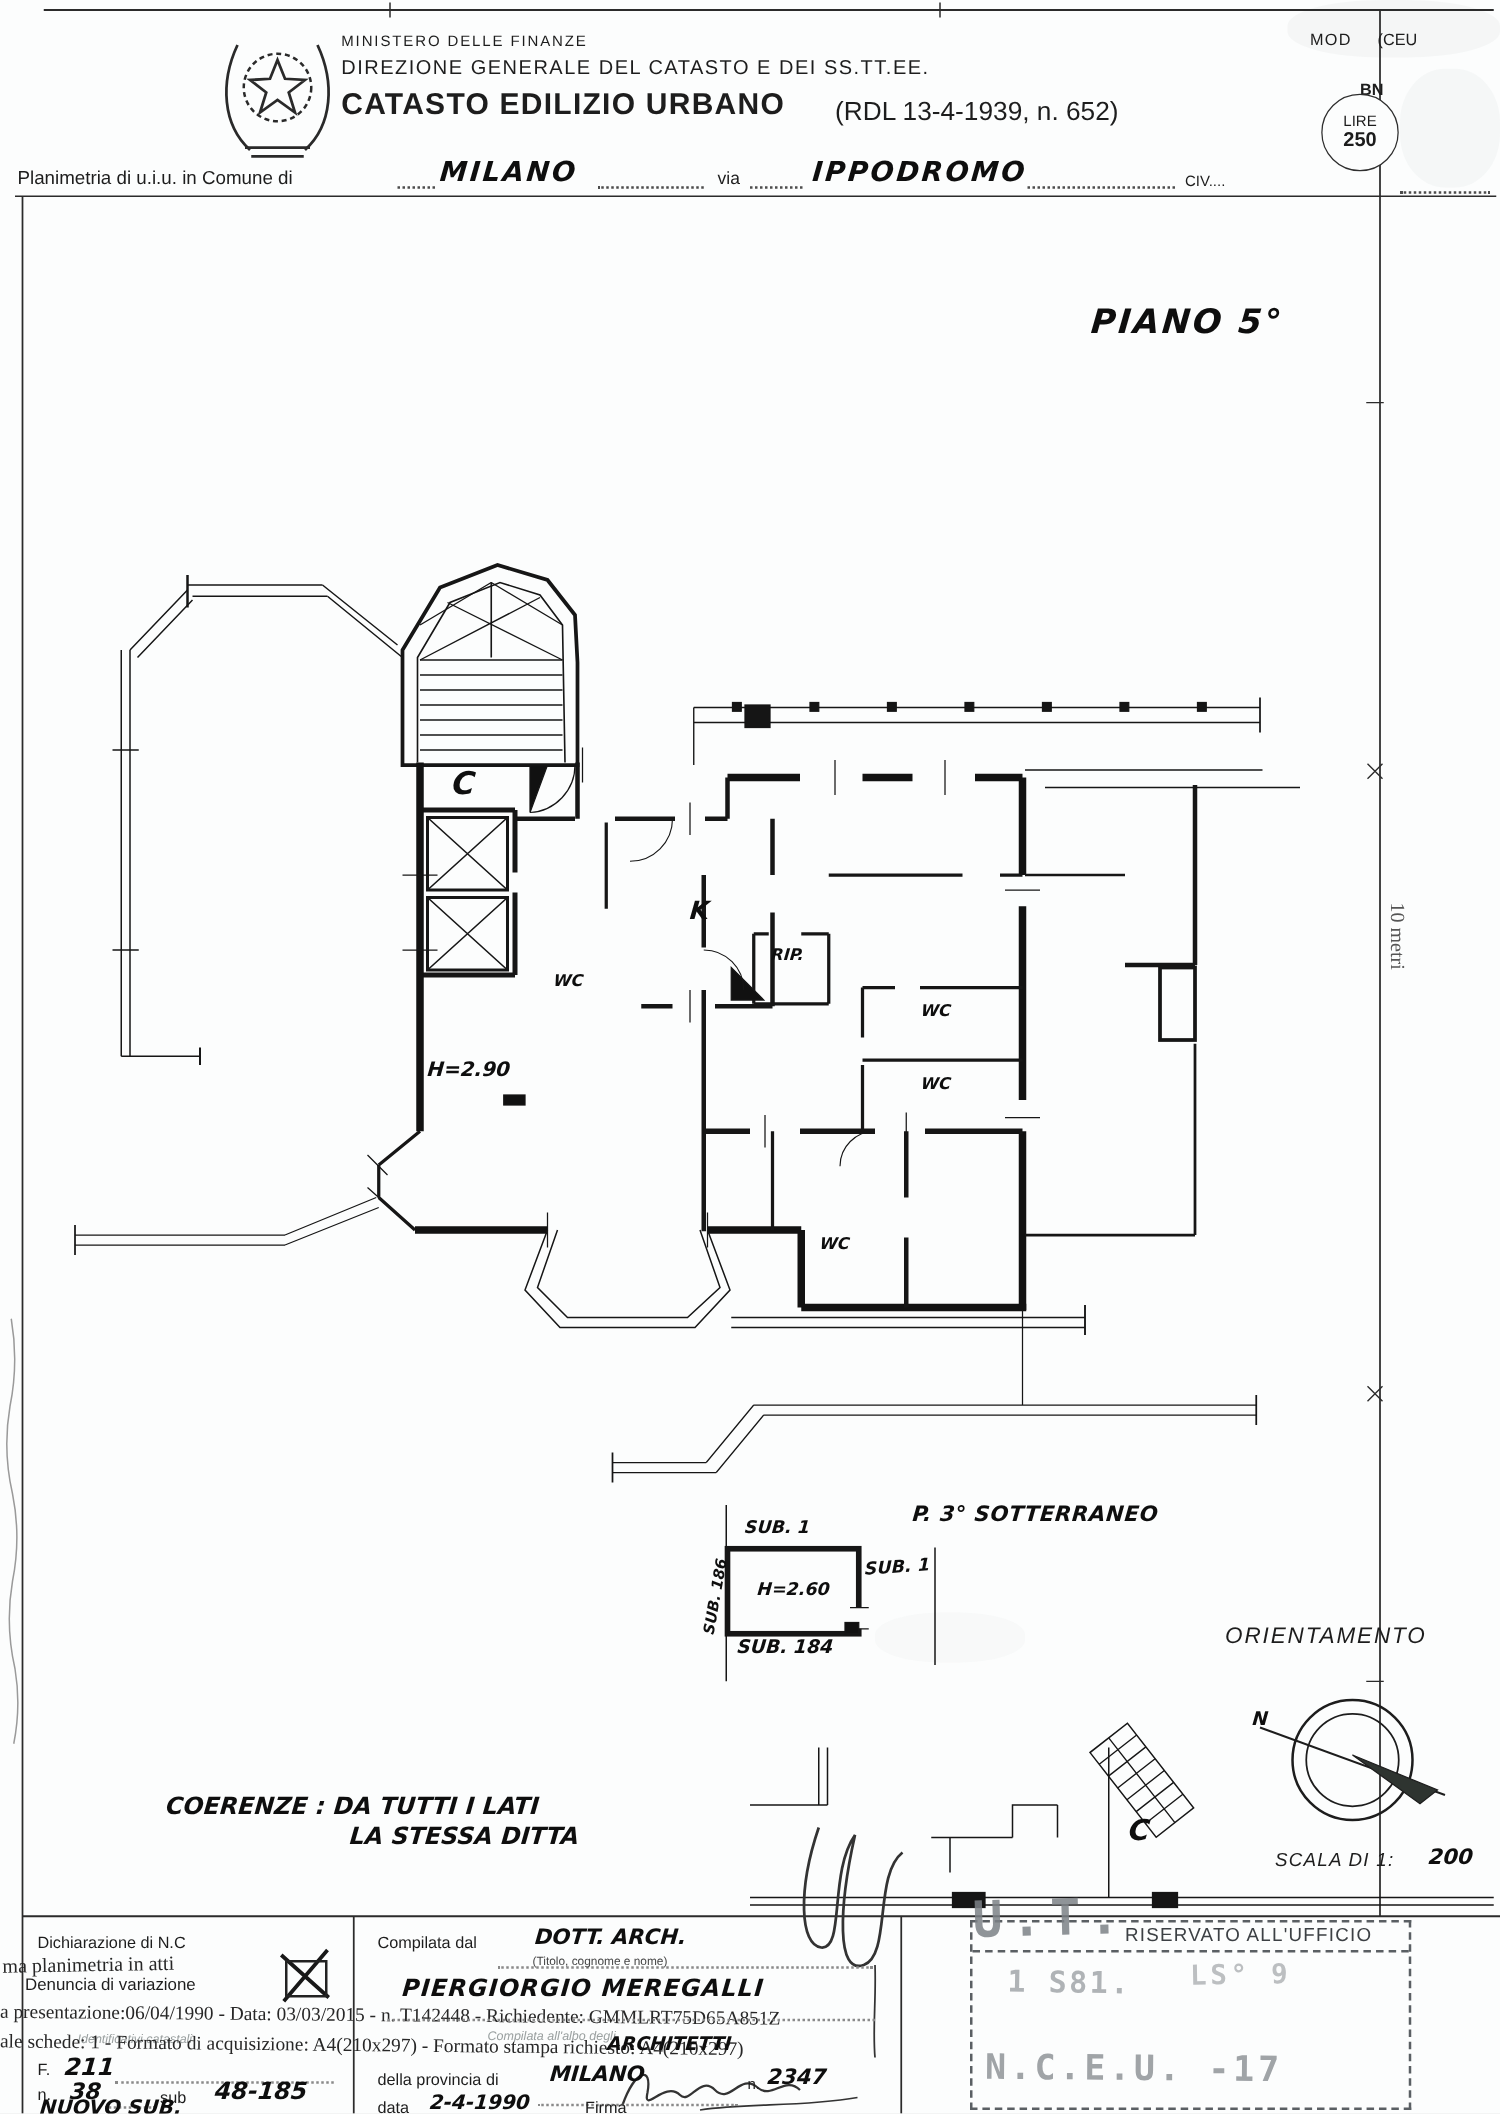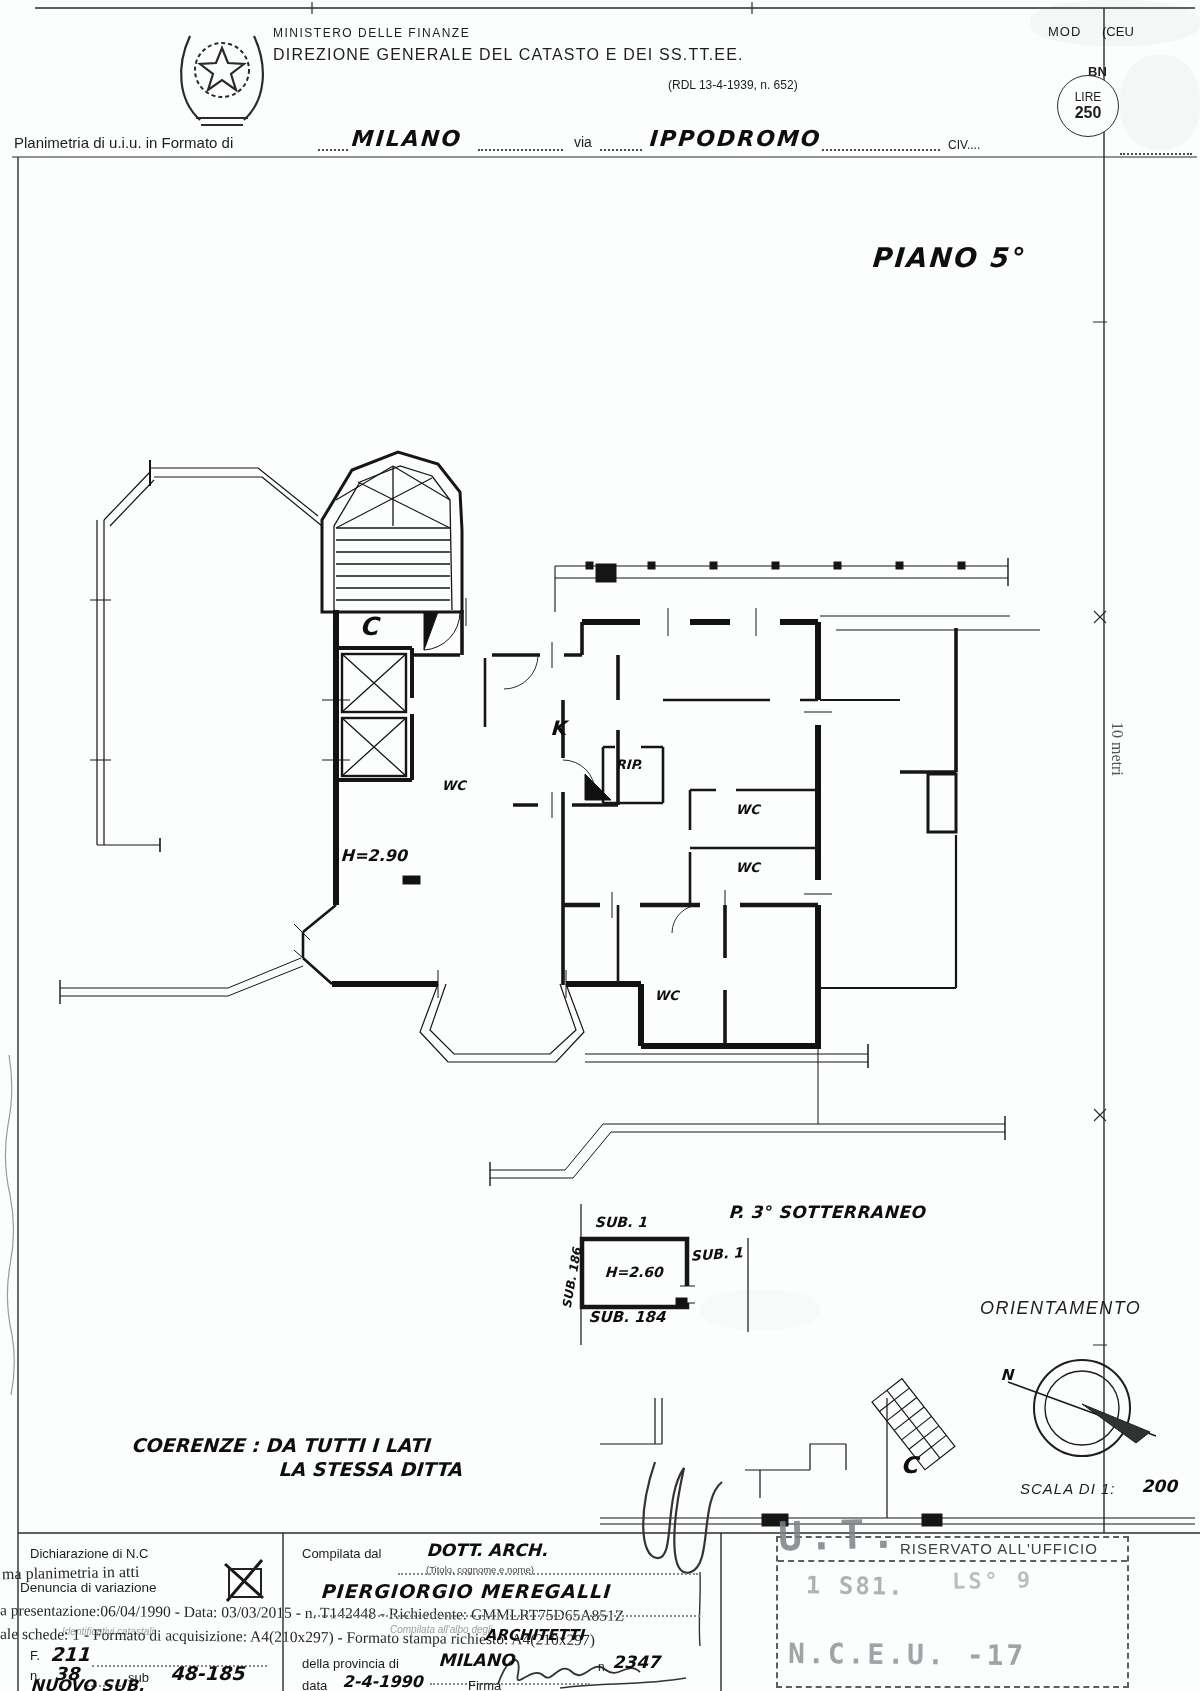--- a/index.html
+++ b/index.html
@@ -200,32 +200,33 @@
     </g>
 
     <g stroke="#181818">
       <path d="M225,1564 L263,1598 M262,1560 L227,1601" stroke-width="3"></path>
     </g>
   </svg>
 
 
   <span class="a tp" style="left:273px;top:26px;font-size:12px;letter-spacing:1.5px;">MINISTERO DELLE FINANZE</span>
   <span class="a tp" style="left:273px;top:46px;font-size:16px;letter-spacing:1.2px;">DIREZIONE GENERALE DEL CATASTO E DEI SS.TT.EE.</span>
-  <span class="a tp" style="left:668px;top:78px;font-size:12px;">(RDL 13-4-1939, n. 652)</span>
+  <span class="a tp" style="left:273px;top:70px;font-size:24px;font-weight:700;letter-spacing:1px;">CATASTO EDILIZIO URBANO</span>
+  <span class="a tp" style="left:668px;top:78px;font-size:21px;">(RDL 13-4-1939, n. 652)</span>
 
   <span class="a tp" style="left:1048px;top:24px;font-size:13px;letter-spacing:1px;">MOD</span>
   <span class="a tp" style="left:1088px;top:24px;font-size:13px;font-weight:700;margin-top:40px;">BN</span>
   <span class="a tp" style="left:1102px;top:24px;font-size:13px;">(CEU</span>
 
   <div id="lire">
     <span style="font-size:12px;">LIRE</span>
     <span style="font-size:16px;font-weight:700;">250</span>
   </div>
 
-  <span class="a tp" style="left:14px;top:134px;font-size:15px;">Planimetria di u.i.u. in Formato di</span>
+  <span class="a tp" style="left:14px;top:134px;font-size:15px;">Planimetria di u.i.u. in Comune di</span>
   <span class="dots" style="left:318px;top:134px;width:30px;"></span>
   <span class="a hw" style="left:352px;top:126px;font-size:22px;letter-spacing:2px;">MILANO</span>
   <span class="dots" style="left:478px;top:134px;width:85px;"></span>
   <span class="a tp" style="left:574px;top:134px;font-size:14px;">via</span>
   <span class="dots" style="left:600px;top:134px;width:42px;"></span>
   <span class="a hw" style="left:650px;top:126px;font-size:22px;letter-spacing:2px;">IPPODROMO</span>
   <span class="dots" style="left:822px;top:134px;width:118px;"></span>
   <span class="a tp" style="left:948px;top:138px;font-size:12px;">CIV....</span>
   <span class="dots" style="left:1120px;top:138px;width:72px;"></span>
 

